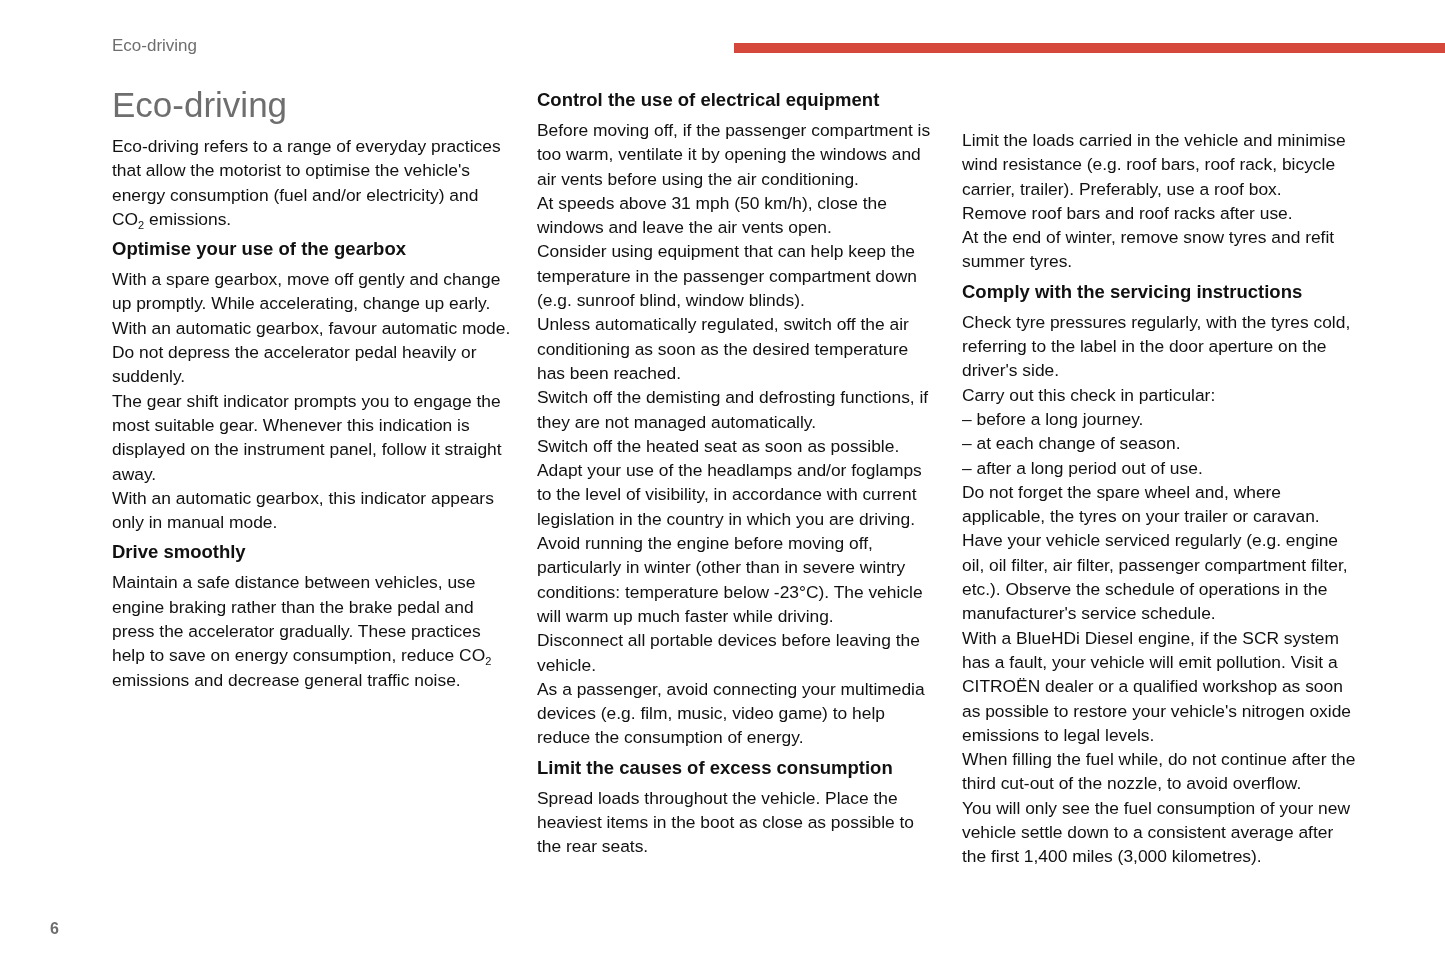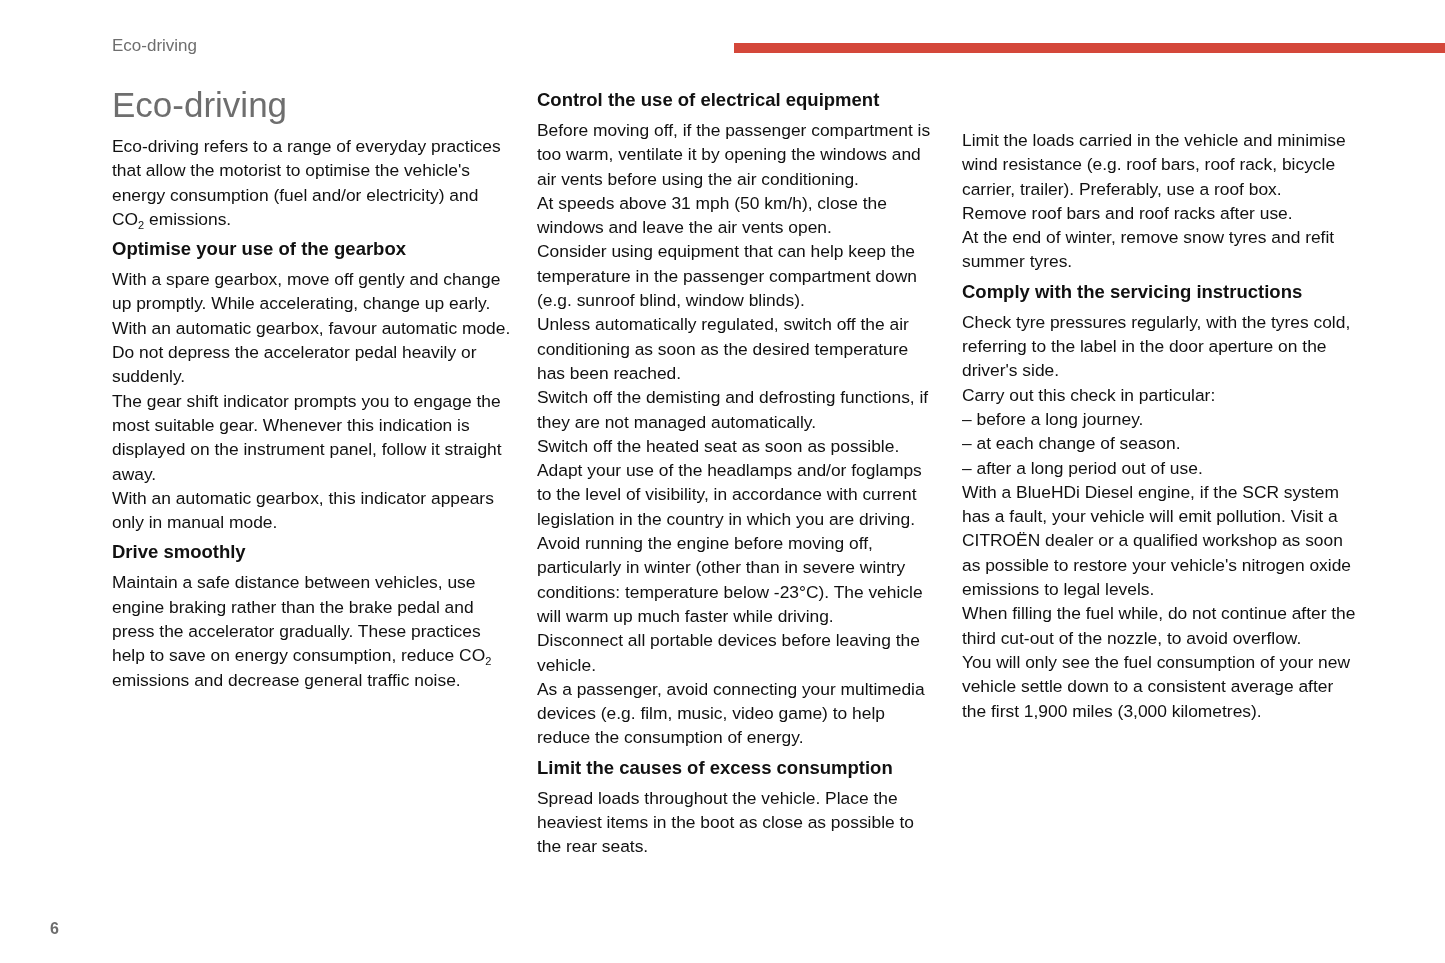--- a/index.html
+++ b/index.html
@@ -70,19 +70,21 @@
     <p>Remove roof bars and roof racks after use.</p>
     <p>At the end of winter, remove snow tyres and refit summer tyres.</p>
   </div>
   <h2>Comply with the servicing instructions</h2>
   <div class="section">
     <p>Check tyre pressures regularly, with the tyres cold, referring to the label in the door aperture on the driver's side.</p>
     <p>Carry out this check in particular:</p>
     <span class="dash">– before a long journey.</span>
     <span class="dash">– at each change of season.</span>
     <span class="dash">– after a long period out of use.</span>
+    <p>Do not forget the spare wheel and, where applicable, the tyres on your trailer or caravan.</p>
+    <p>Have your vehicle serviced regularly (e.g. engine oil, oil filter, air filter, passenger compartment filter, etc.). Observe the schedule of operations in the manufacturer's service schedule.</p>
     <p>With a BlueHDi Diesel engine, if the SCR system has a fault, your vehicle will emit pollution. Visit a CITROËN dealer or a qualified workshop as soon as possible to restore your vehicle's nitrogen oxide emissions to legal levels.</p>
     <p>When filling the fuel while, do not continue after the third cut-out of the nozzle, to avoid overflow.</p>
-    <p>You will only see the fuel consumption of your new vehicle settle down to a consistent average after the first 1,900 miles (3,000 kilometres).</p>
+    <p>You will only see the fuel consumption of your new vehicle settle down to a consistent average after the first 1,400 miles (3,000 kilometres).</p>
   </div>
 </div>
 
 <div class="page-num">6</div>
 
 </body></html>

